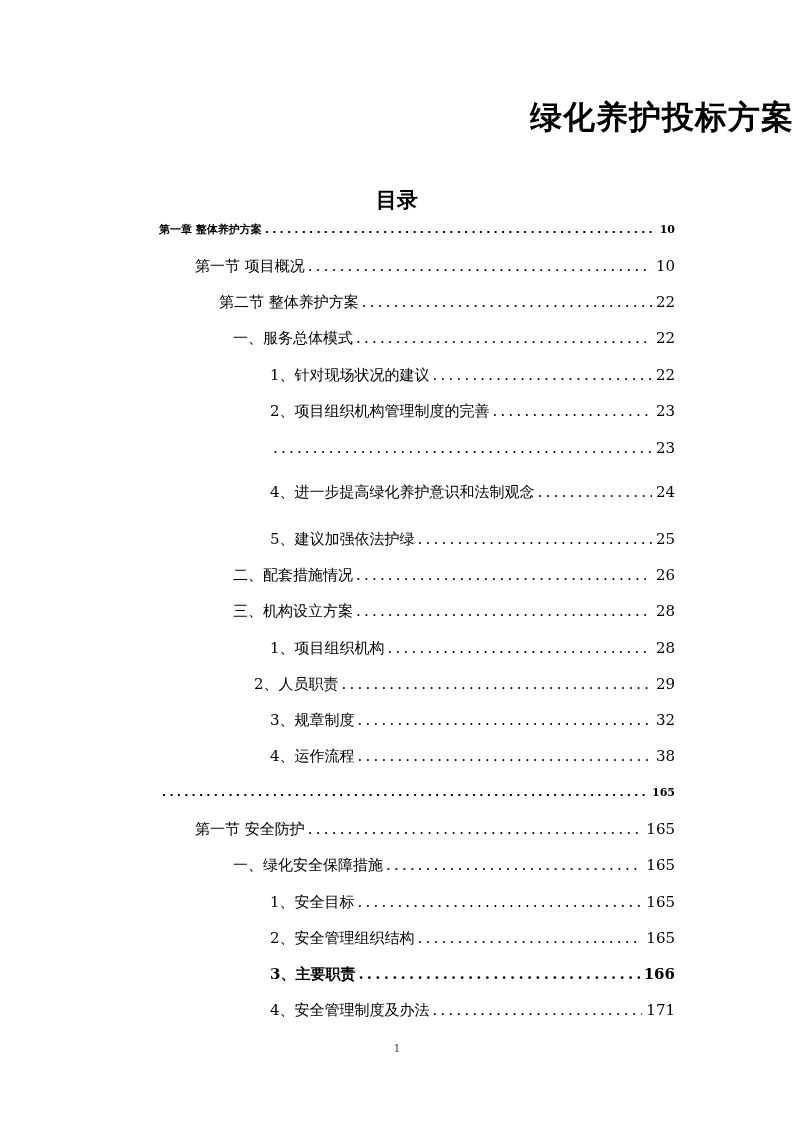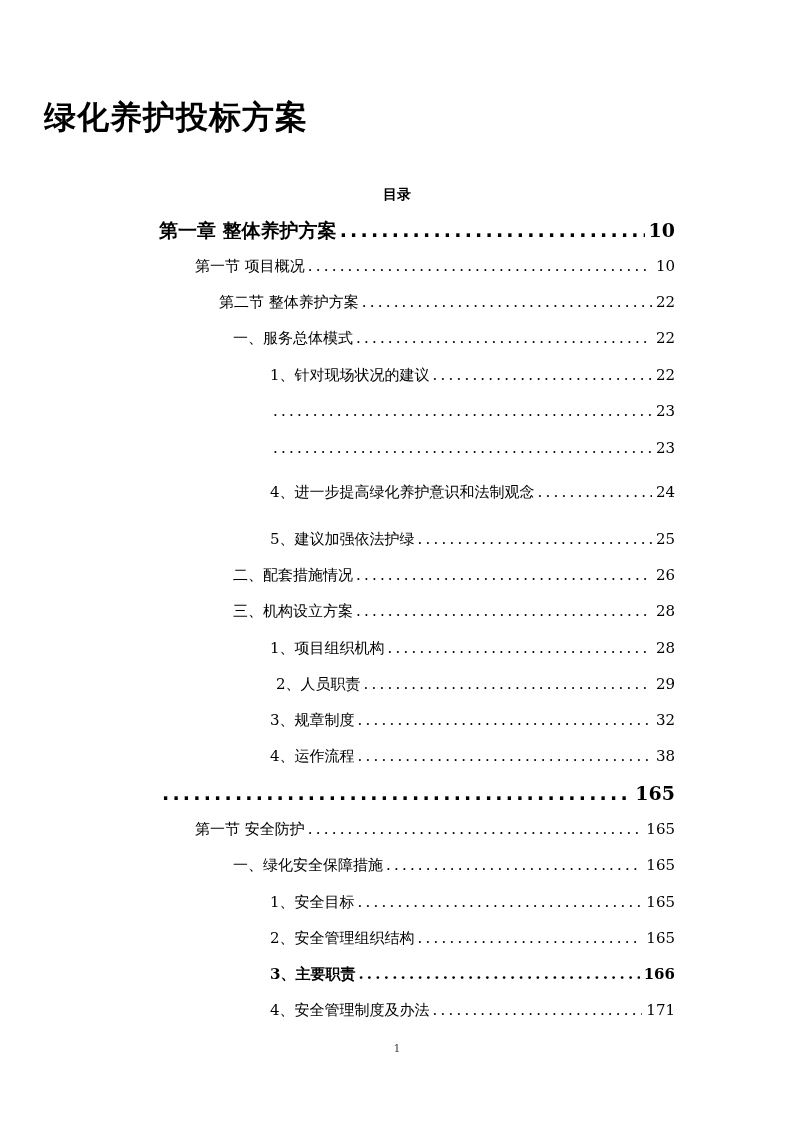--- a/index.html
+++ b/index.html
@@ -3,43 +3,43 @@
 <meta charset="utf-8">
 <style>
   html, body { margin: 0; padding: 0; background: #ffffff; }
   body {
     width: 794px; height: 1123px; position: relative; overflow: hidden;
     font-family: "DejaVu Serif", "Liberation Serif", serif;
     color: #000;
   }
   .doc-title {
     position: absolute; left: 0; right: 0; top: 96px;
-    text-align: left;
+    text-align: right;
     font-family: "DejaVu Sans", "Liberation Sans", sans-serif;
     font-weight: bold; font-size: 32px; letter-spacing: 1px; padding-left: 44px;
   }
   .toc-heading {
     position: absolute; left: 0; right: 0; top: 186px;
     text-align: center;
     font-family: "DejaVu Sans", "Liberation Sans", sans-serif;
-    font-weight: bold; font-size: 14px;
+    font-weight: bold; font-size: 21px;
   }
   .toc-row {
     position: absolute; right: 119px;
     display: flex; align-items: baseline;
     font-size: 15px; height: 22px; line-height: 22px;
     white-space: nowrap;
   }
   .toc-row .label { flex: 0 0 auto; }
   .toc-row .leader {
     flex: 1 1 auto; overflow: hidden; margin: 0 4px 0 3px;
     letter-spacing: 3.2px; color: #000;
   }
   .toc-row .page { flex: 0 0 auto; text-align: right; }
-  .lvl-1 { font-family: "DejaVu Sans", "Liberation Sans", sans-serif; font-weight: bold; font-size: 19px; }
+  .lvl-1 { font-family: "DejaVu Sans", "Liberation Sans", sans-serif; font-weight: bold; font-size: 11px; }
   .lvl-1 .page { font-family: "DejaVu Serif", "Liberation Serif", serif; font-weight: bold; }
   .page-number {
     position: absolute; left: 0; right: 0; top: 1042px;
     text-align: center; font-size: 11px; color: #444;
   }
 </style>
 </head>
 <body>
 
 <div>
@@ -66,20 +66,21 @@
         <span class="label">一、服务总体模式</span>
         <span class="leader">..............................................................................................</span>
         <span class="page">22</span>
       </div>
       <div class="toc-row lvl-4" style="top: 364px; left: 270px;">
         <span class="label">1、针对现场状况的建议</span>
         <span class="leader">..............................................................................................</span>
         <span class="page">22</span>
       </div>
       <div class="toc-row lvl-4" style="top: 400px; left: 270px;">
+        <span class="label">2、项目组织机构管理制度的完善</span>
         <span class="leader">..............................................................................................</span>
         <span class="page">23</span>
       </div>
       <div class="toc-row lvl-4" style="top: 437px; left: 270px;">
         <span class="leader">..............................................................................................</span>
         <span class="page">23</span>
       </div>
       <div class="toc-row lvl-4" style="top: 481px; left: 270px;">
         <span class="label">4、进一步提高绿化养护意识和法制观念</span>
         <span class="leader">..............................................................................................</span>
@@ -98,21 +99,21 @@
       <div class="toc-row lvl-3" style="top: 600px; left: 233px;">
         <span class="label">三、机构设立方案</span>
         <span class="leader">..............................................................................................</span>
         <span class="page">28</span>
       </div>
       <div class="toc-row lvl-4" style="top: 637px; left: 270px;">
         <span class="label">1、项目组织机构</span>
         <span class="leader">..............................................................................................</span>
         <span class="page">28</span>
       </div>
-      <div class="toc-row lvl-4" style="top: 673px; left: 276px;">
+      <div class="toc-row lvl-4" style="top: 673px; left: 254px;">
         <span class="label">2、人员职责</span>
         <span class="leader">..............................................................................................</span>
         <span class="page">29</span>
       </div>
       <div class="toc-row lvl-4" style="top: 709px; left: 270px;">
         <span class="label">3、规章制度</span>
         <span class="leader">..............................................................................................</span>
         <span class="page">32</span>
       </div>
       <div class="toc-row lvl-4" style="top: 745px; left: 270px;">

